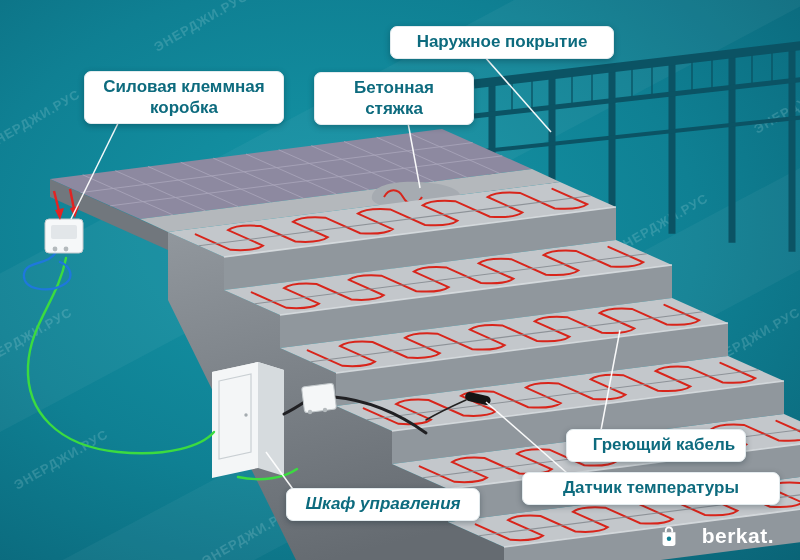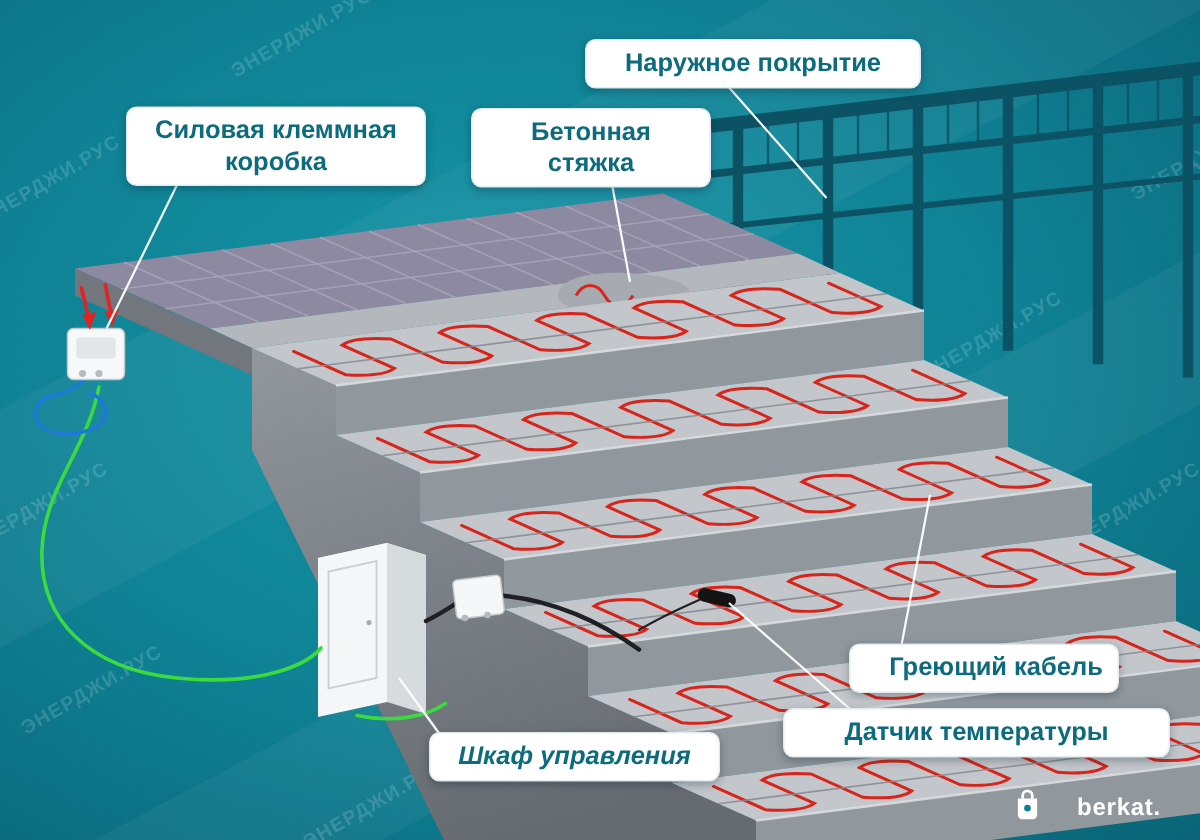--- a/index.html
+++ b/index.html
@@ -11,21 +11,21 @@
   .s1{width:1400px;height:140px;left:-300px;top:70px}
   .s2{width:1400px;height:90px;left:-250px;top:360px}
   #wm{position:absolute;inset:0;z-index:1}
   .wmt{position:absolute;transform:rotate(-30deg);font-size:13px;font-weight:bold;
     letter-spacing:1px;color:rgba(225,248,252,0.17);white-space:nowrap}
   #scene{position:absolute;inset:0;z-index:2}
   .label{position:absolute;z-index:3;background:#ffffff;color:#0d6b7e;font-size:17px;
     font-weight:600;line-height:1.22;text-align:center;padding:5px 8px;border-radius:7px;
     border:1px solid #e3ebee;box-shadow:0 2px 6px rgba(0,25,35,.3)}
   .logo{position:absolute;right:26px;bottom:12px;z-index:3;display:flex;align-items:flex-end;
-    gap:22px;color:#fff;font-size:16px;font-weight:bold;letter-spacing:.5px}
+    gap:22px;color:#fff;font-size:21px;font-weight:bold;letter-spacing:.5px}
 </style>
 </head>
 <body>
 
 <div class="screen">
 
   <div class="streak s1"></div>
   <div class="streak s2"></div>
 
   <div id="wm">

